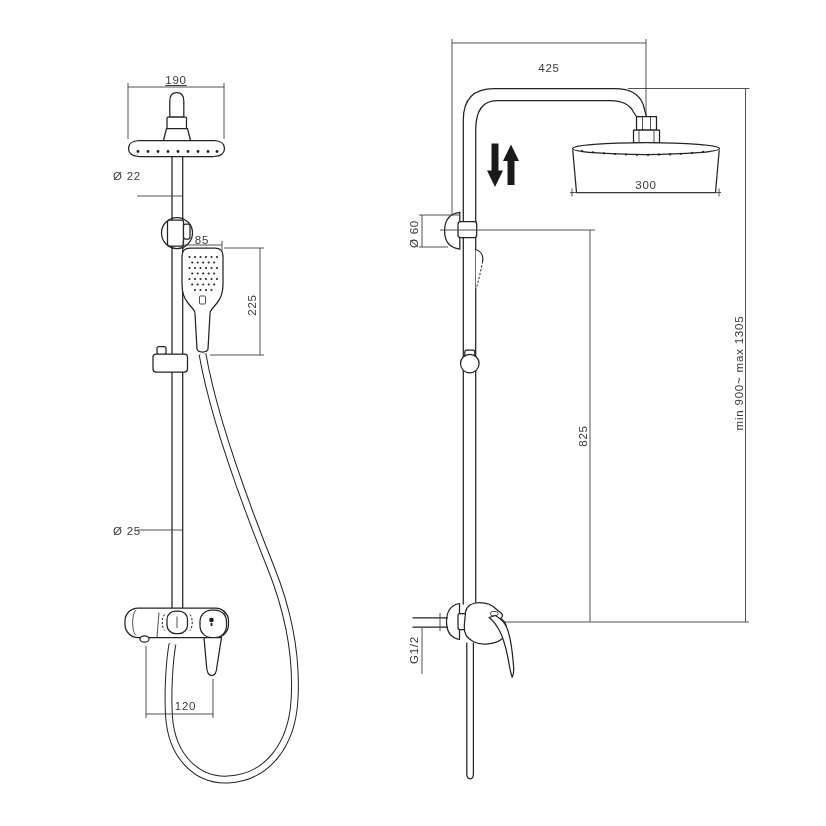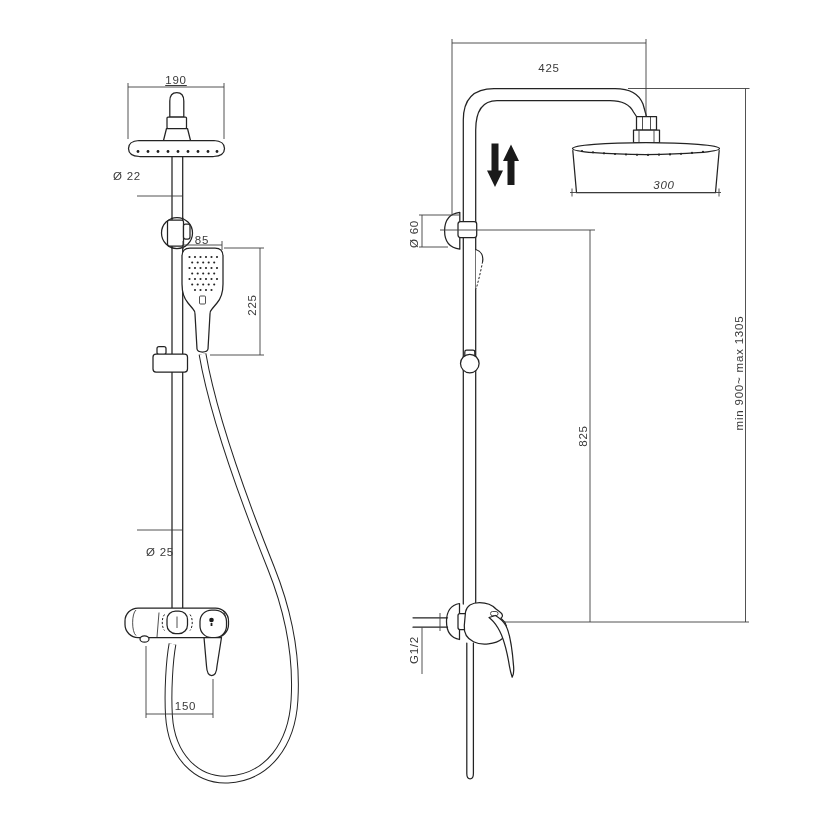--- a/index.html
+++ b/index.html
@@ -268,23 +268,23 @@
       <line class="dim" x1="440" y1="613" x2="440" y2="631"></line>
       <line class="dim" x1="422" y1="627.5" x2="422" y2="674"></line>
     </g>
   </g>
 </svg>
 
 <div class="dimlabel" style="left:176px;top:80px;text-decoration:underline;">190</div>
 <div class="dimlabel" style="left:127px;top:176px;">Ø 22</div>
 <div class="dimlabel" style="left:202px;top:240px;">85</div>
 <div class="dimlabel vert" style="left:252px;top:305px;">225</div>
-<div class="dimlabel" style="left:127px;top:552px;margin-left:33px;">Ø 25</div>
-<div class="dimlabel" style="left:185.5px;top:706px;">150</div>
+<div class="dimlabel" style="left:127px;top:531px;">Ø 25</div>
+<div class="dimlabel" style="left:185.5px;top:706px;">120</div>
 
 <div class="dimlabel" style="left:549px;top:36px;margin-top:32px;">425</div>
-<div class="dimlabel" style="left:664px;top:184.5px;font-style:italic;">300</div>
+<div class="dimlabel" style="left:646px;top:184.5px;">300</div>
 <div class="dimlabel vert" style="left:413.5px;top:233.5px;">Ø 60</div>
 <div class="dimlabel vert" style="left:583px;top:436px;">825</div>
 <div class="dimlabel vert" style="left:738.5px;top:373px;">min 900~ max 1305</div>
 <div class="dimlabel vert" style="left:413.5px;top:649.5px;">G1/2</div>
 
 </div>
 
 </body></html>

